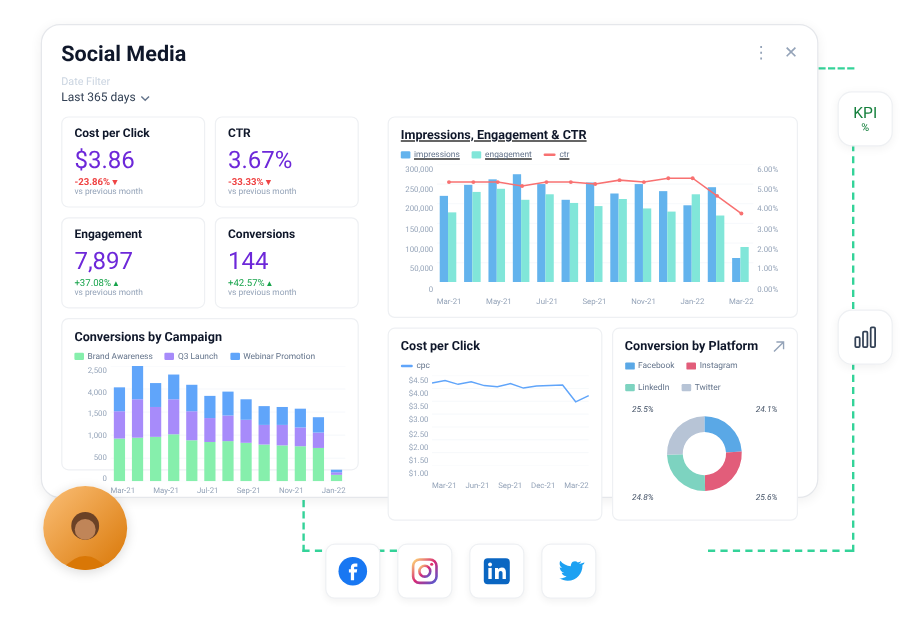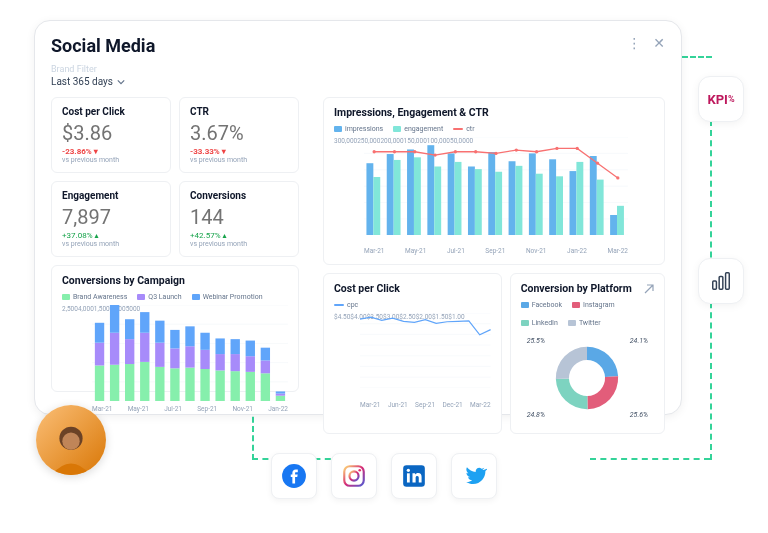--- a/index.html
+++ b/index.html
@@ -10,42 +10,42 @@
   .h-icons { display: flex; gap: 12px; color: #94a3b8; font-size: 14px; }
   .h-icon { cursor: pointer; }
   .filter-label { font-size: 9px; color: #cbd5e1; margin-top: 8px; }
   .filter-val { font-size: 10px; color: #334155; margin-top: 2px; display: flex; align-items: center; gap: 4px; }
 
   .grid { display: grid; grid-template-columns: 248px 1fr; gap: 24px; margin-top: 10px; }
 
   .kpi-box, .panel { border: 1px solid #eef0f3; border-radius: 6px; padding: 8px 10px; background: #fff; }
   .kpi-row { display: grid; grid-template-columns: 1fr 1fr; gap: 8px; }
   .kpi-title { font-size: 10px; font-weight: 700; color: #0f172a; }
-  .kpi-val { font-size: 20px; font-weight: 400; color: #737373; margin-top: 4px; }
+  .kpi-val { font-size: 20px; font-weight: 400; color: #6d28d9; margin-top: 4px; }
   .kpi-delta { font-size: 8px; margin-top: 2px; }
   .delta-down { color: #ef4444; font-weight: bold; }
   .delta-up { color: #16a34a; }
   .kpi-sub { font-size: 7px; color: #94a3b8; }
 
   .panel-title { font-size: 10.5px; font-weight: 700; color: #0f172a; margin-bottom: 6px; display:flex; justify-content:space-between; align-items:center;}
   .legend { display: flex; gap: 10px; font-size: 7px; color: #64748b; margin-bottom: 4px; }
   .legend span { display: flex; align-items: center; gap: 3px; }
   .sw { width: 8px; height: 6px; border-radius: 1px; display: inline-block; }
   .sw-line { width: 10px; height: 1.5px; }
 
   .chart { position: relative; width: 100%; }
-  .yaxis { position: absolute; left: 0; top: 0; bottom: 14px; width: 30px; font-size: 6.5px; color: #94a3b8; display: flex; flex-direction: row; justify-content: space-between; text-align: right; padding-right: 3px;}
+  .yaxis { position: absolute; left: 0; top: 0; bottom: 14px; width: 30px; font-size: 6.5px; color: #94a3b8; display: flex; flex-direction: column; justify-content: space-between; text-align: right; padding-right: 3px;}
   .yaxis-r { position: absolute; right: 0; top: 0; bottom: 14px; width: 26px; font-size: 6.5px; color: #94a3b8; display: flex; flex-direction: column; justify-content: space-between; text-align: left; padding-left: 3px;}
   .plot { position: absolute; left: 30px; right: 0; top: 0; bottom: 14px; }
   .plot-dual { right: 26px; }
   .xaxis { position: absolute; left: 30px; right: 0; bottom: 0; height: 12px; display: flex; justify-content: space-between; font-size: 6.5px; color: #94a3b8; }
   .xaxis-dual { right: 26px; }
 
   .side-badge { position: absolute; background: #fff; border: 1px solid #eef0f3; border-radius: 12px; width: 46px; height: 46px; display:flex; align-items:center; justify-content:center; box-shadow: 0 2px 8px rgba(0,0,0,0.05); }
-  .kpi-badge { right: 24px; top: 76px; font-size: 13px; font-weight: 700; color: #be185d; }
+  .kpi-badge { right: 24px; top: 76px; font-size: 13px; font-weight: 400; color: #15803d; flex-direction: column; }
   .kpi-badge span.pct { font-size: 9px; }
   .chart-badge { right: 24px; top: 258px; }
 
   .avatar { position: absolute; left: 36px; bottom: 58px; width: 70px; height: 70px; border-radius: 50%; overflow: hidden; background: linear-gradient(135deg,#fbbf77,#d97706); display:flex; align-items:flex-end; justify-content:center; box-shadow: 0 2px 10px rgba(0,0,0,0.15);}
   .avatar svg { width: 58px; height: 58px; }
 
   .social-row { position: absolute; bottom: 34px; left: 50%; transform: translateX(-50%); display: flex; gap: 14px; }
   .social { width: 46px; height: 46px; border-radius: 8px; background: #fff; border: 1px solid #eef0f3; display:flex; align-items:center; justify-content:center; box-shadow: 0 2px 6px rgba(0,0,0,0.05);}
   .social svg { width: 26px; height: 26px; }
 
@@ -64,21 +64,21 @@
 <div class="dash-path" style="left:682px; top:56px; width:30px; height:0; border-width:2px 0 0 0;"></div>
 
 <div class="card">
   <div class="header">
     <div class="title">Social Media</div>
     <div class="h-icons">
       <span class="h-icon">⋮</span>
       <span class="h-icon">✕</span>
     </div>
   </div>
-  <div class="filter-label">Brand Filter</div>
+  <div class="filter-label">Date Filter</div>
   <div class="filter-val">
     <span>Last 365 days</span>
     <svg width="8" height="8" viewBox="0 0 10 10">
         <path d="M1 3 L5 7 L9 3" stroke="#64748b" fill="none" stroke-width="1.5"></path>
       </svg>
   </div>
 
   <div class="grid">
 
     <div style="display:flex; flex-direction:column; gap:8px;">
@@ -189,21 +189,21 @@
               <span>Jul-21</span>
               <span>Sep-21</span>
               <span>Nov-21</span>
               <span>Jan-22</span>
             </div>
         </div>
       </div>
     </div>
 
     <div style="display:flex; flex-direction:column; gap:8px;">
-      <div class="panel" style="height:168px;">
+      <div class="panel" style="height:168px;text-decoration:underline;">
         <div class="panel-title">Impressions, Engagement &amp; CTR</div>
         <div class="legend">
           <span>
               <i class="sw" style="background:#63b3ed"></i>
               <span>impressions</span>
             </span>
           <span>
               <i class="sw" style="background:#81e6d9"></i>
               <span>engagement</span>
             </span>
@@ -214,20 +214,29 @@
         </div>
         <div class="chart" id="chart-main" style="height:122px;">
           <div class="yaxis" id="y-main-l">
               <span>300,000</span>
               <span>250,000</span>
               <span>200,000</span>
               <span>150,000</span>
               <span>100,000</span>
               <span>50,000</span>
               <span>0</span>
+            </div>
+          <div class="yaxis-r" id="y-main-r">
+              <span>6.00%</span>
+              <span>5.00%</span>
+              <span>4.00%</span>
+              <span>3.00%</span>
+              <span>2.00%</span>
+              <span>1.00%</span>
+              <span>0.00%</span>
             </div>
           <svg class="plot plot-dual" id="plot-main" viewBox="0 0 290 108" preserveAspectRatio="none">
               <line x1="0" y1="0" x2="290" y2="0" stroke="#f1f5f9" stroke-width="0.6"></line>
               <line x1="0" y1="18" x2="290" y2="18" stroke="#f1f5f9" stroke-width="0.6"></line>
               <line x1="0" y1="36" x2="290" y2="36" stroke="#f1f5f9" stroke-width="0.6"></line>
               <line x1="0" y1="54" x2="290" y2="54" stroke="#f1f5f9" stroke-width="0.6"></line>
               <line x1="0" y1="72" x2="290" y2="72" stroke="#f1f5f9" stroke-width="0.6"></line>
               <line x1="0" y1="90" x2="290" y2="90" stroke="#f1f5f9" stroke-width="0.6"></line>
               <line x1="0" y1="108" x2="290" y2="108" stroke="#f1f5f9" stroke-width="0.6"></line>
               <rect x="2.6769230769230767" y="28.80000000000001" width="7.584615384615385" height="79.19999999999999" fill="#63b3ed"></rect>

